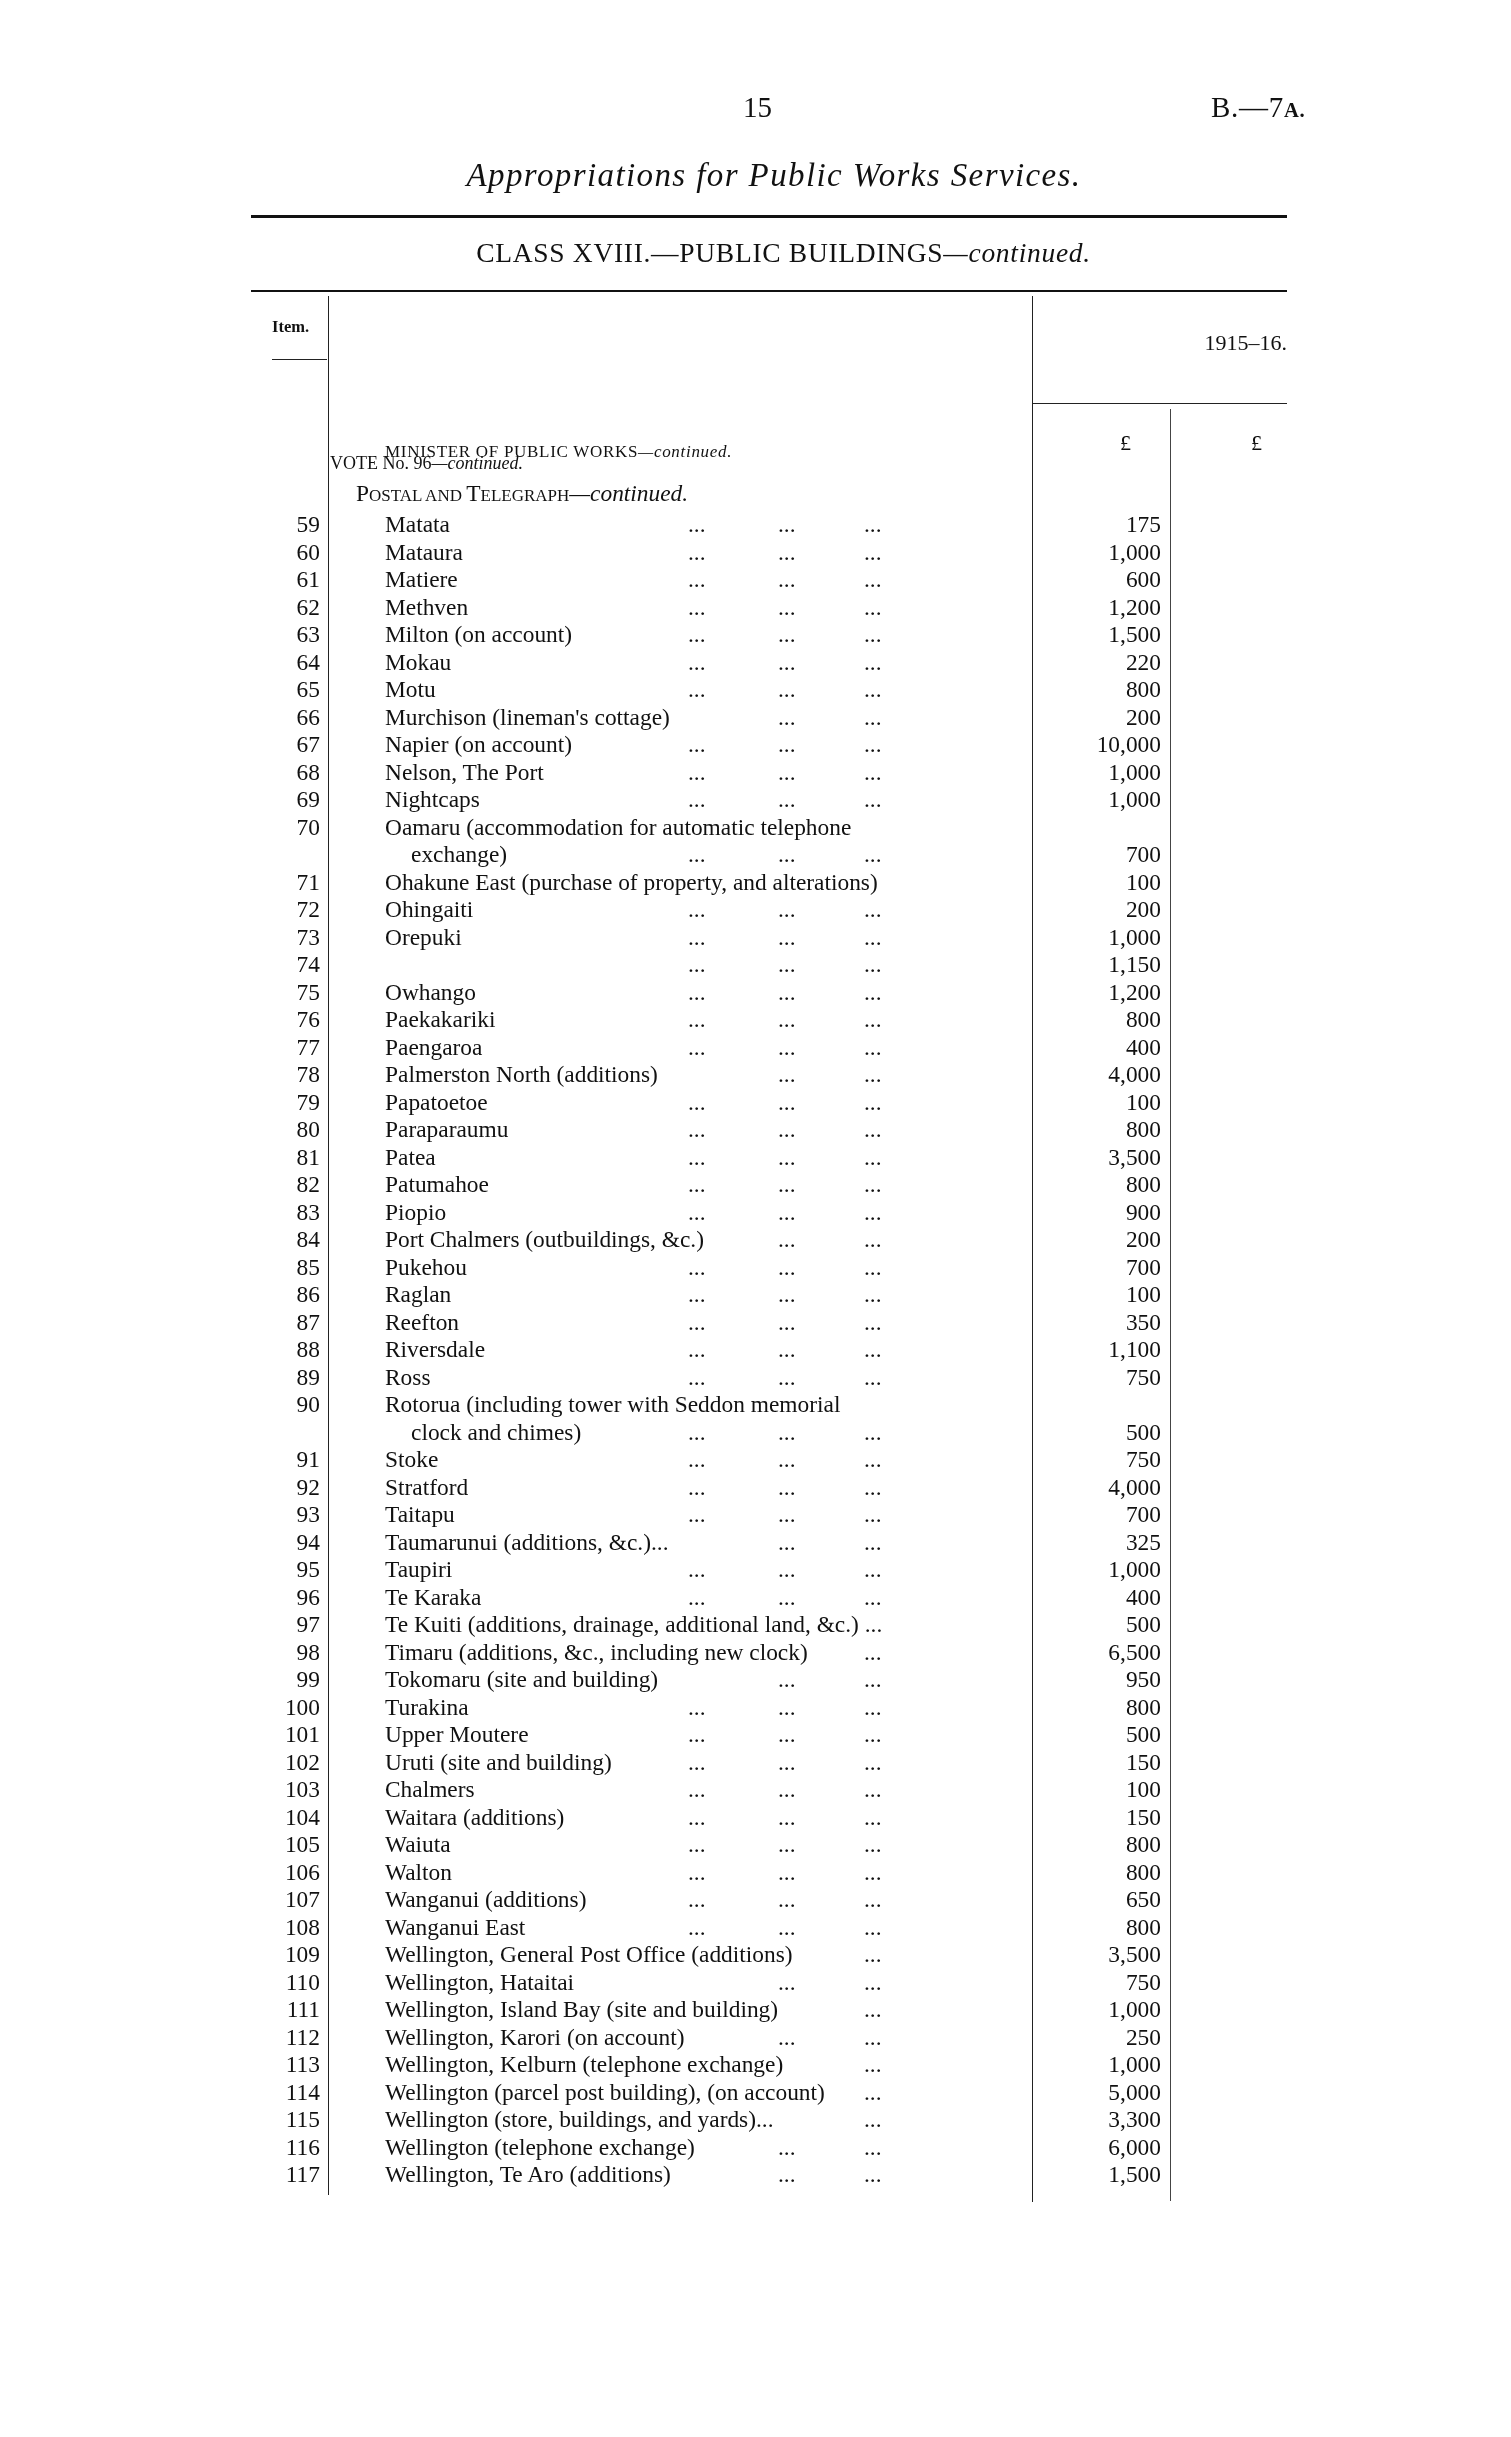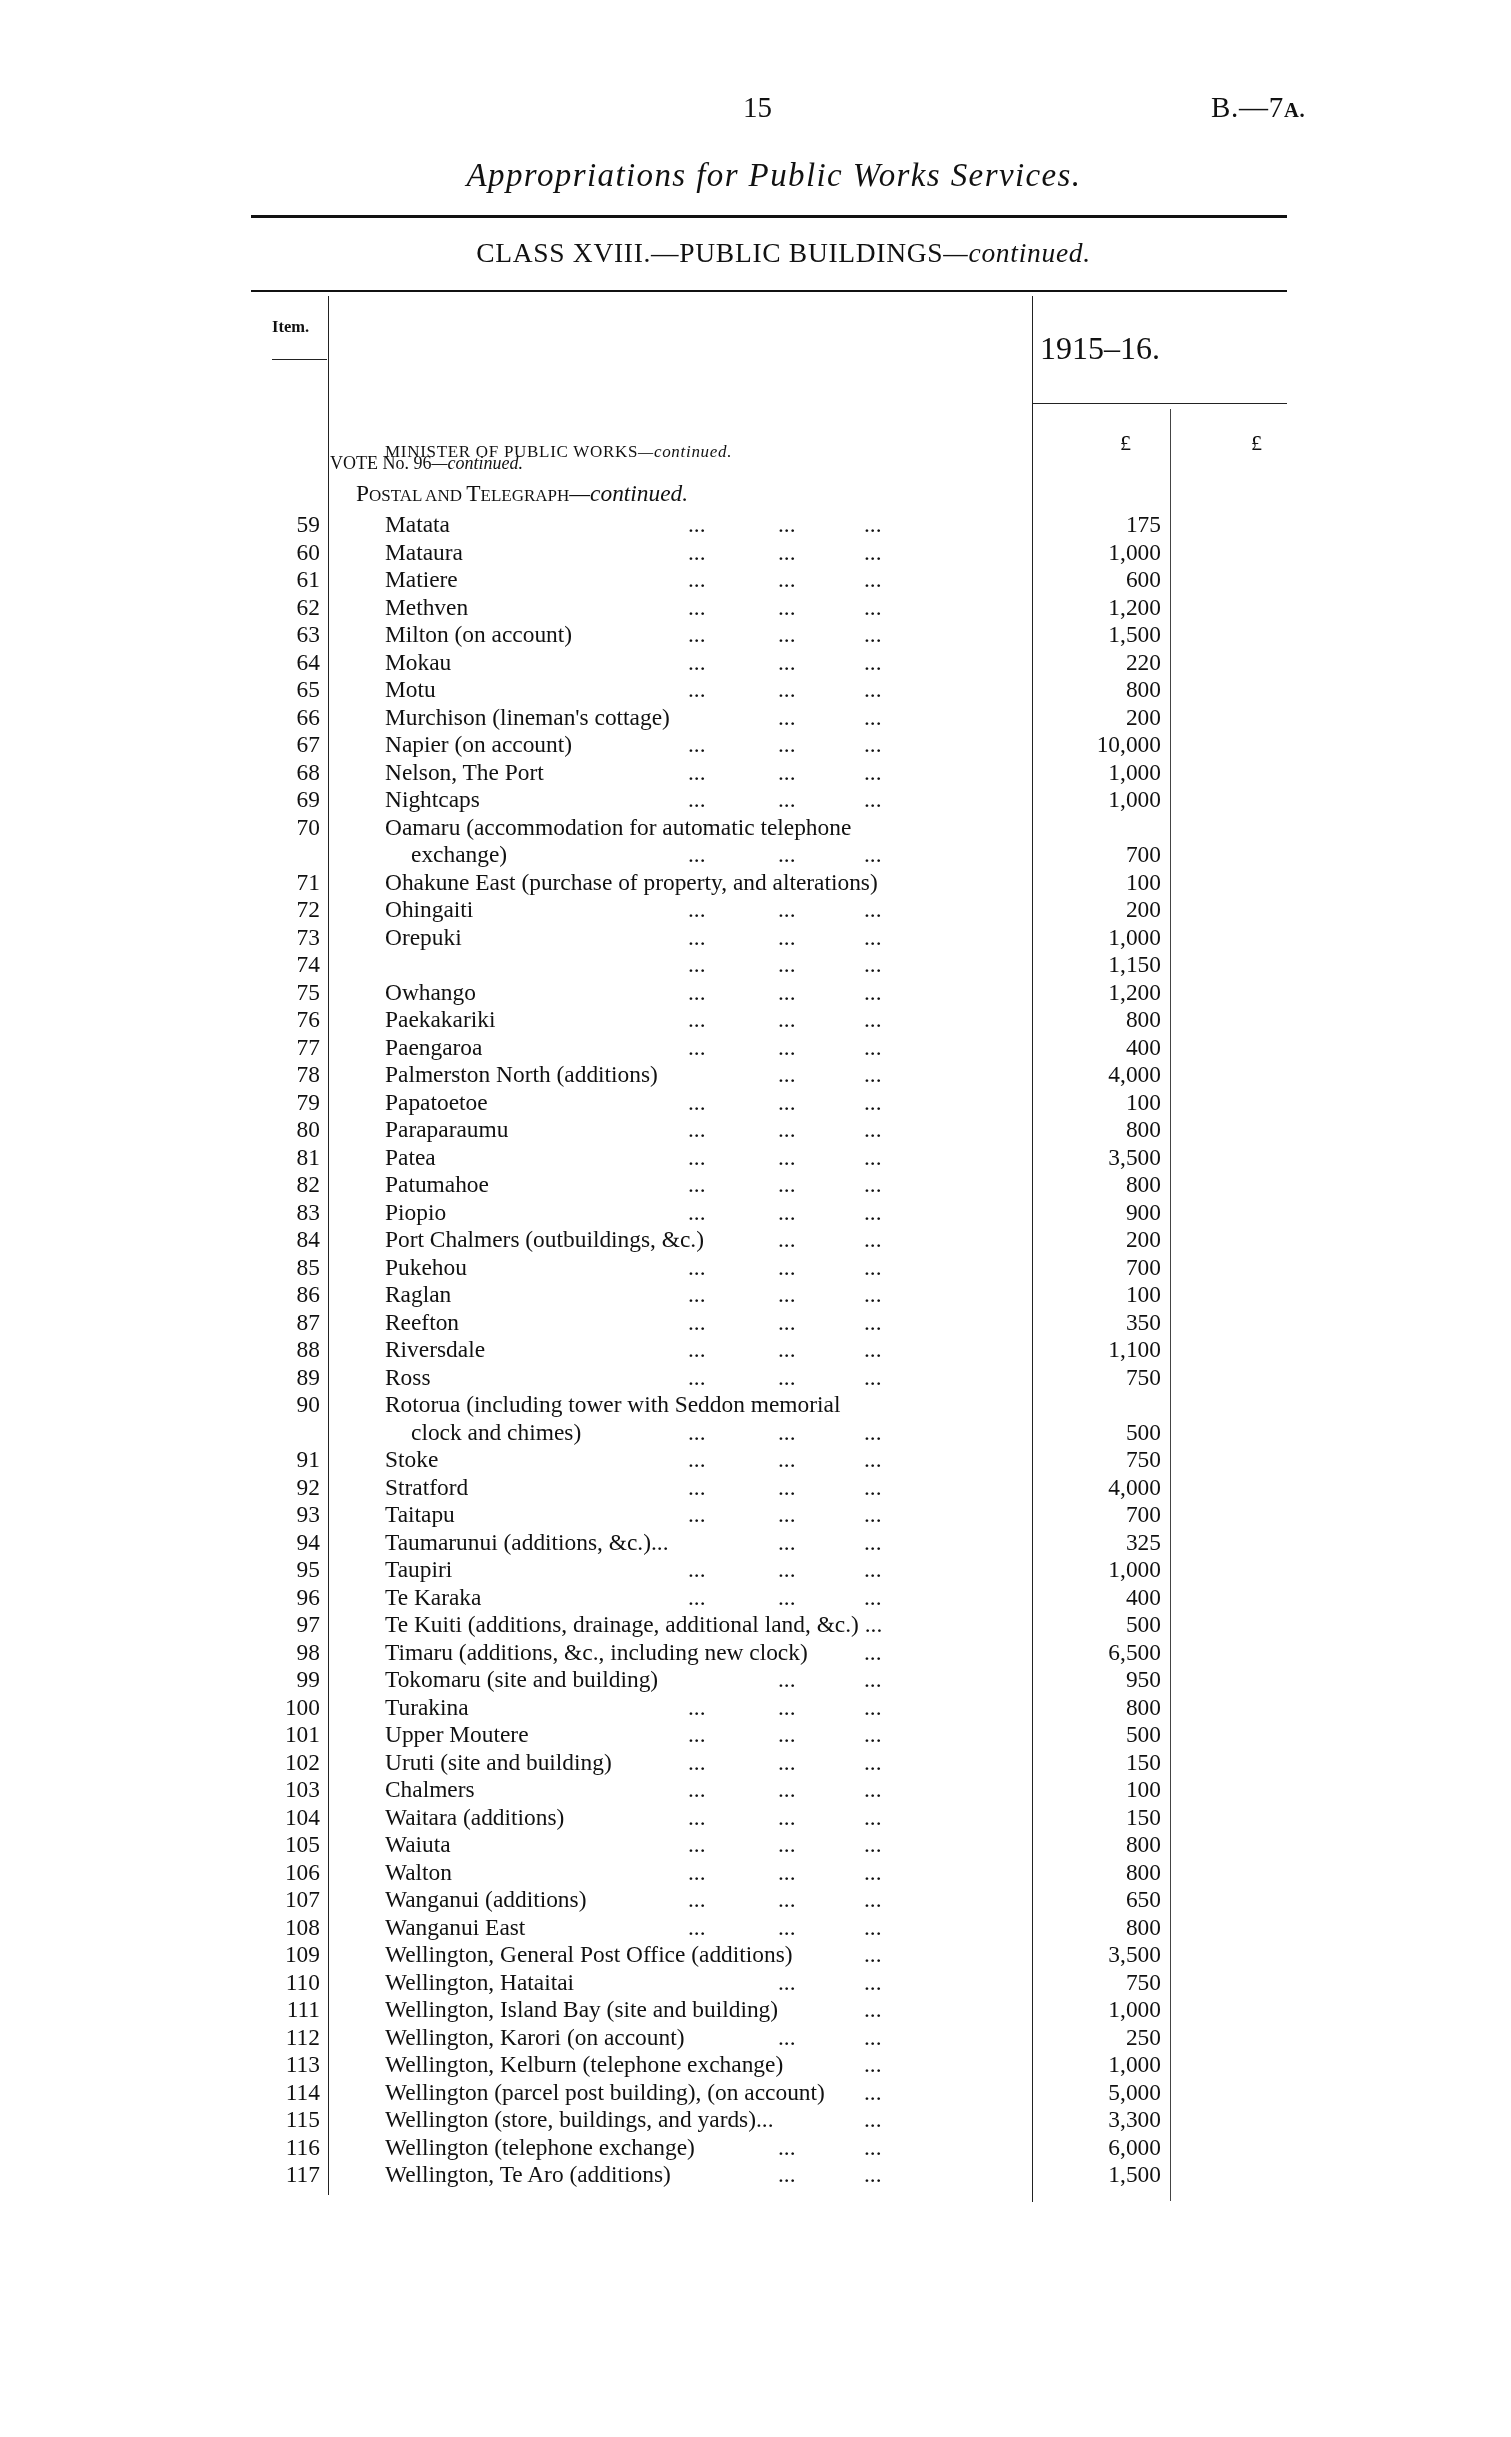--- a/index.html
+++ b/index.html
@@ -15,21 +15,21 @@
   #rule2 { top: 290px; height: 2.1px; }
   #class-title { left: 0; width: 1512px; top: 237px; text-align: center; font-size: 27.5px; padding-left: 55px; box-sizing: border-box; letter-spacing: 0.7px; }
   #class-title i { font-style: italic; }
   .vline { position: absolute; width: 1.4px; background: #222; }
   #vl-item { left: 328px; top: 296px; height: 1899px; }
   #vl-amt { left: 1032px; top: 296px; height: 1906px; }
   #vl-amt2 { left: 1170px; top: 409px; height: 1792px; width: 0.7px; background: #444; }
   #hl-amt { position: absolute; left: 1032px; top: 403px; width: 255px; height: 1.4px; background: #222; }
   #hl-item { position: absolute; left: 272px; top: 359px; width: 55px; height: 1.4px; background: #222; }
   #item-head { left: 272px; top: 317px; font-size: 16.5px; font-weight: bold; }
-  #year-head { left: 1032px; width: 255px; top: 330px; text-align: left; font-size: 32px; padding-left: 8px; }
+  #year-head { left: 1032px; width: 255px; top: 330px; text-align: right; font-size: 22px; }
   #minister { left: 385px; top: 399px; font-size: 17px; letter-spacing: 0.7px; margin-top: 43px; }
   #minister i { font-style: italic; }
   .pound { top: 430px; font-size: 22px; }
   #pound1 { left: 1120px; }
   #pound2 { left: 1251px; }
   #vote { left: 330px; top: 453px; font-size: 18px; }
   #vote i { font-style: italic; }
   #postal { left: 356px; top: 480px; font-size: 23.4px; }
   #postal .small { font-size: 17px; }
   #postal i { font-style: italic; }

